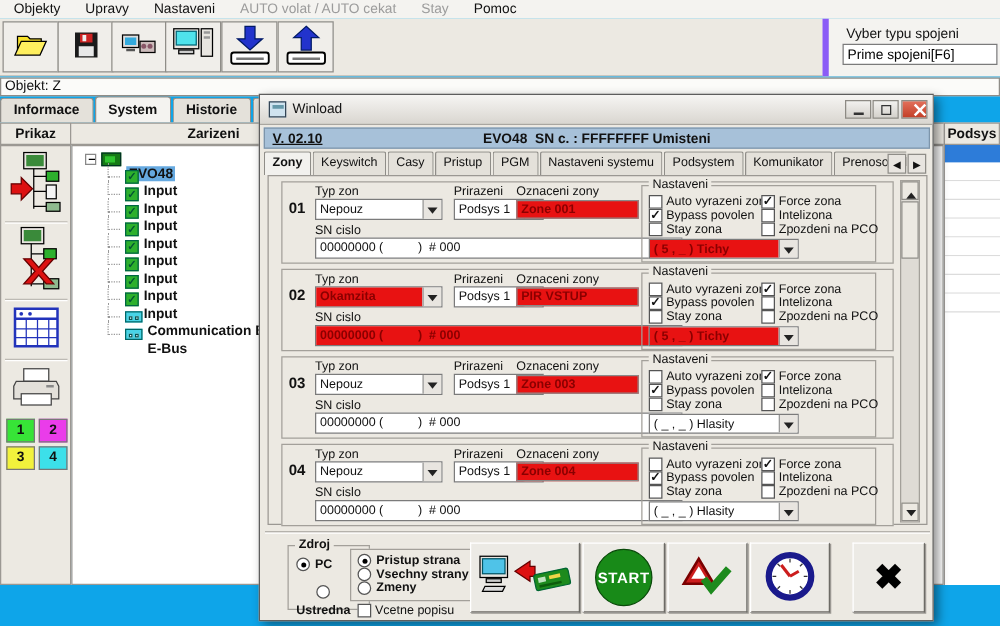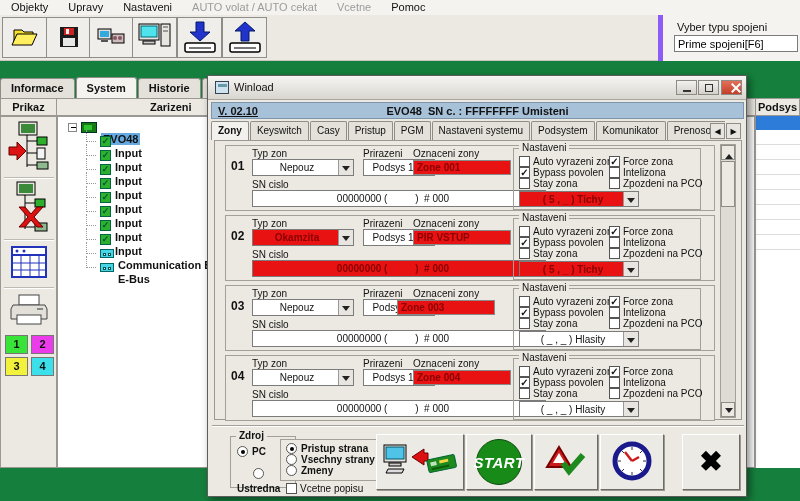--- a/index.html
+++ b/index.html
@@ -1,18 +1,18 @@
 <!DOCTYPE html>
 <html><head>
 <meta charset="utf-8">
 <style>
   * { margin:0; padding:0; box-sizing:border-box; }
   html,body { width:800px; height:501px; }
   body { font-family:"Liberation Sans", sans-serif; font-size:11px; color:#111; background:#ece9e2; }
-  #app { position:relative; width:800px; height:501px; overflow:hidden; background:#15803d; }
+  #app { position:relative; width:800px; height:501px; overflow:hidden; background:#0ea5e9; }
   .abs { position:absolute; }
 
   
   .menubar { left:0; top:0; width:800px; height:15px; background:#f4f3f0; display:flex; gap:2px; padding-left:2px; }
   .menu-item { padding:1px 9px; cursor:default; }
   .menu-item.disabled { color:#9c9c9c; }
   .toolbar { left:0; top:15px; width:800px; height:46px; background:#ece9e2; border-bottom:1px solid #c9c6bf; }
   .tbtn { position:absolute; top:2px; width:45px; height:41px; background:#f0eeea; border:1px solid #8f8d88; display:flex; align-items:center; justify-content:center; }
   .connpanel { position:absolute; left:658px; top:0px; width:142px; height:46px; background:#f4f3f0; border-left:5px solid #8b5cf6; }
   .connpanel label { position:absolute; left:14px; top:6px; }
@@ -71,21 +71,21 @@
   .dtabs { position:absolute; left:3px; top:45px; width:514px; height:19px; display:flex; overflow:hidden; }
   .dtab { flex:0 0 auto; border:1px solid #8f8d88; border-bottom:none; border-radius:2px 2px 0 0; background:#e4e1da; padding:3px 6px 0 6px; font-size:10px; margin-right:1px; white-space:nowrap; }
   .dtab.active { background:#f2f1ee; font-weight:bold; }
   .tabarrow { position:absolute; top:47px; width:15px; height:16px; border:1px solid #8f8d88; background:#e8e5e0; text-align:center; font-size:8px; line-height:15px; }
 
   .dcontent { position:absolute; left:6px; top:64px; width:528px; height:280px; border:1px solid #9b9893; background:#ece9e2; }
 
   .zgroup { position:absolute; left:10px; width:490px; height:66px; border:1px solid #a3a09a; background:#ece9e2; }
   .znum { position:absolute; left:5px; top:13px; font-size:12px; font-weight:bold; }
   .zlab { position:absolute; font-size:10px; }
-  .combo { position:absolute; height:17px; background:#fff; border:1px solid #7b7b7b; display:flex;text-align:center; }
+  .combo { position:absolute; height:17px; background:#fff; border:1px solid #7b7b7b; display:flex; }
   .combo .txt { flex:1; font-size:10px; padding:2px 0 0 3px; white-space:pre; overflow:hidden; }
   .combo .cbtn { width:15px; background:#e8e5e0; border-left:1px solid #999; position:relative; }
   .tri-d { position:absolute; left:3px; top:6px; width:0; height:0; border:4px solid transparent; border-top:5px solid #222; }
   .combo.red .txt { background:#e81212; color:#8a0000; font-weight:bold; }
   .redfield { position:absolute; height:15px; background:#e81212; color:#8a0000; border:1px solid #8a8a8a; font-size:10px; font-weight:bold; padding:1px 0 0 3px; white-space:pre; overflow:hidden; }
   .nast { position:absolute; left:287px; top:2px; width:188px; height:62px; border:1px solid #a3a09a; }
   .legend { position:absolute; top:-7px; left:5px; background:#ece9e2; padding:0 3px; font-size:10px; }
   .chk { position:absolute; display:flex; align-items:center; gap:3px; font-size:10px; white-space:nowrap; }
   .chk .bx { width:11px; height:11px; background:#fff; border:1px solid #555; font-size:10px; line-height:9px; text-align:center; font-weight:bold; color:#111; flex:0 0 auto; }
   .radio { position:absolute; display:flex; align-items:center; gap:4px; font-size:10px; font-weight:bold; white-space:nowrap; }
@@ -94,35 +94,35 @@
 
   .vscroll { position:absolute; left:505px; top:3px; width:16px; height:274px; background:#dedbd5; border:1px solid #a3a09a; }
   .sbtn { position:absolute; left:0; width:14px; height:15px; background:#ece9e2; border:1px solid #8f8d88; }
   .tri-u2 { position:absolute; left:2.5px; top:4px; width:0; height:0; border:4px solid transparent; border-bottom:5px solid #222; }
   .tri-d2 { position:absolute; left:2.5px; top:5px; width:0; height:0; border:4px solid transparent; border-top:5px solid #222; }
   .sthumb { position:absolute; left:0; top:16px; width:14px; height:46px; background:#ece9e2; border:1px solid #8f8d88; }
 
   .fsep { position:absolute; left:4px; top:349px; width:532px; height:2px; border-top:1px solid #a3a09a; border-bottom:1px solid #fff; }
   .dfooter { position:absolute; left:0; top:352px; width:540px; height:66px; }
   .fbtn { position:absolute; top:6px; height:56px; background:#eceae5; border:1px solid; border-color:#fff #6d6b66 #6d6b66 #fff; box-shadow:1px 1px 0 #9b9893; display:flex; align-items:center; justify-content:center; }
-  .startcirc { width:46px; height:46px; border-radius:50%; background:#188a18; border:1px solid #0a4a0a; color:#fff; font-size:15px; font-weight:bold; display:flex; align-items:center; justify-content:center; letter-spacing:.5px;font-style:italic; }
+  .startcirc { width:46px; height:46px; border-radius:50%; background:#188a18; border:1px solid #0a4a0a; color:#fff; font-size:12px; font-weight:bold; display:flex; align-items:center; justify-content:center; letter-spacing:.5px; }
   .bigx { font-size:28px; font-weight:bold; color:#000; line-height:1; }
   .stranapanel { position:absolute; left:72px; top:11px; width:106px; height:42px; border:1px solid #a3a09a; background:#ece9e2; }
 </style>
 </head>
 <body>
 
 <div id="app">
 
   <div class="abs menubar">
     <span class="menu-item">Objekty</span>
     <span class="menu-item">Upravy</span>
     <span class="menu-item">Nastaveni</span>
     <span class="menu-item disabled">AUTO volat / AUTO cekat</span>
-    <span class="menu-item disabled">Vcetne</span>
+    <span class="menu-item disabled">Stay</span>
     <span class="menu-item">Pomoc</span>
   </div>
 
   <div class="abs toolbar">
     <div class="tbtn" style="left:2px;">
       <span>
         <svg width="28" height="24" viewBox="0 0 28 24">
             <path d="M3 20 V5 h8 l2 2 h9 v4" fill="#f7e12a" stroke="#000"></path>
             <path d="M1 20 L6 9 H26 L21 20 Z" fill="#ffef5e" stroke="#000"></path>
           </svg>
@@ -179,20 +179,23 @@
             <rect x="7" y="27" width="22" height="2" fill="#777"></rect>
           </svg>
       </span>
     </div>
     <div class="connpanel">
       <label>Vyber typu spojeni</label>
       <input type="text" value="Prime spojeni[F6]" style="">
     </div>
   </div>
 
+  <div class="abs objbar">
+    <span>Objekt: Z</span>
+  </div>
 
   <div class="abs maintabs">
     <span class="mtab">Informace</span>
     <span class="mtab active">System</span>
     <span class="mtab">Historie</span>
     <span class="mtab">Monitorovani</span>
   </div>
 
   <div class="abs colheads">
     <div class="colcell" style="left:0; width:57px;">Prikaz</div>
@@ -519,21 +522,21 @@
             </span>
           </div>
         <span class="zlab" style="left:137px; top:2px;">Prirazeni</span>
         <div class="combo" style="left:137px; top:13px; width:72px;">
             <span class="txt">Podsys 1</span>
             <span class="cbtn">
               <i class="tri-d"></i>
             </span>
           </div>
         <span class="zlab" style="left:187px; top:2px;">Oznaceni zony</span>
-        <div class="redfield" style="left:171px; top:14px; width:98px;">Zone 003</div>
+        <div class="redfield" style="left:187px; top:14px; width:98px;">Zone 003</div>
         <span class="zlab" style="left:26px; top:33px;">SN cislo</span>
         <div class="combo" style="left:26px; top:44px; width:294px;">
             <span class="txt">00000000 (          )  # 000</span>
             <span class="cbtn">
               <i class="tri-d"></i>
             </span>
           </div>
         <div class="nast">
           <span class="legend">Nastaveni</span>
           <span class="chk" style="left:5px; top:7px;">

